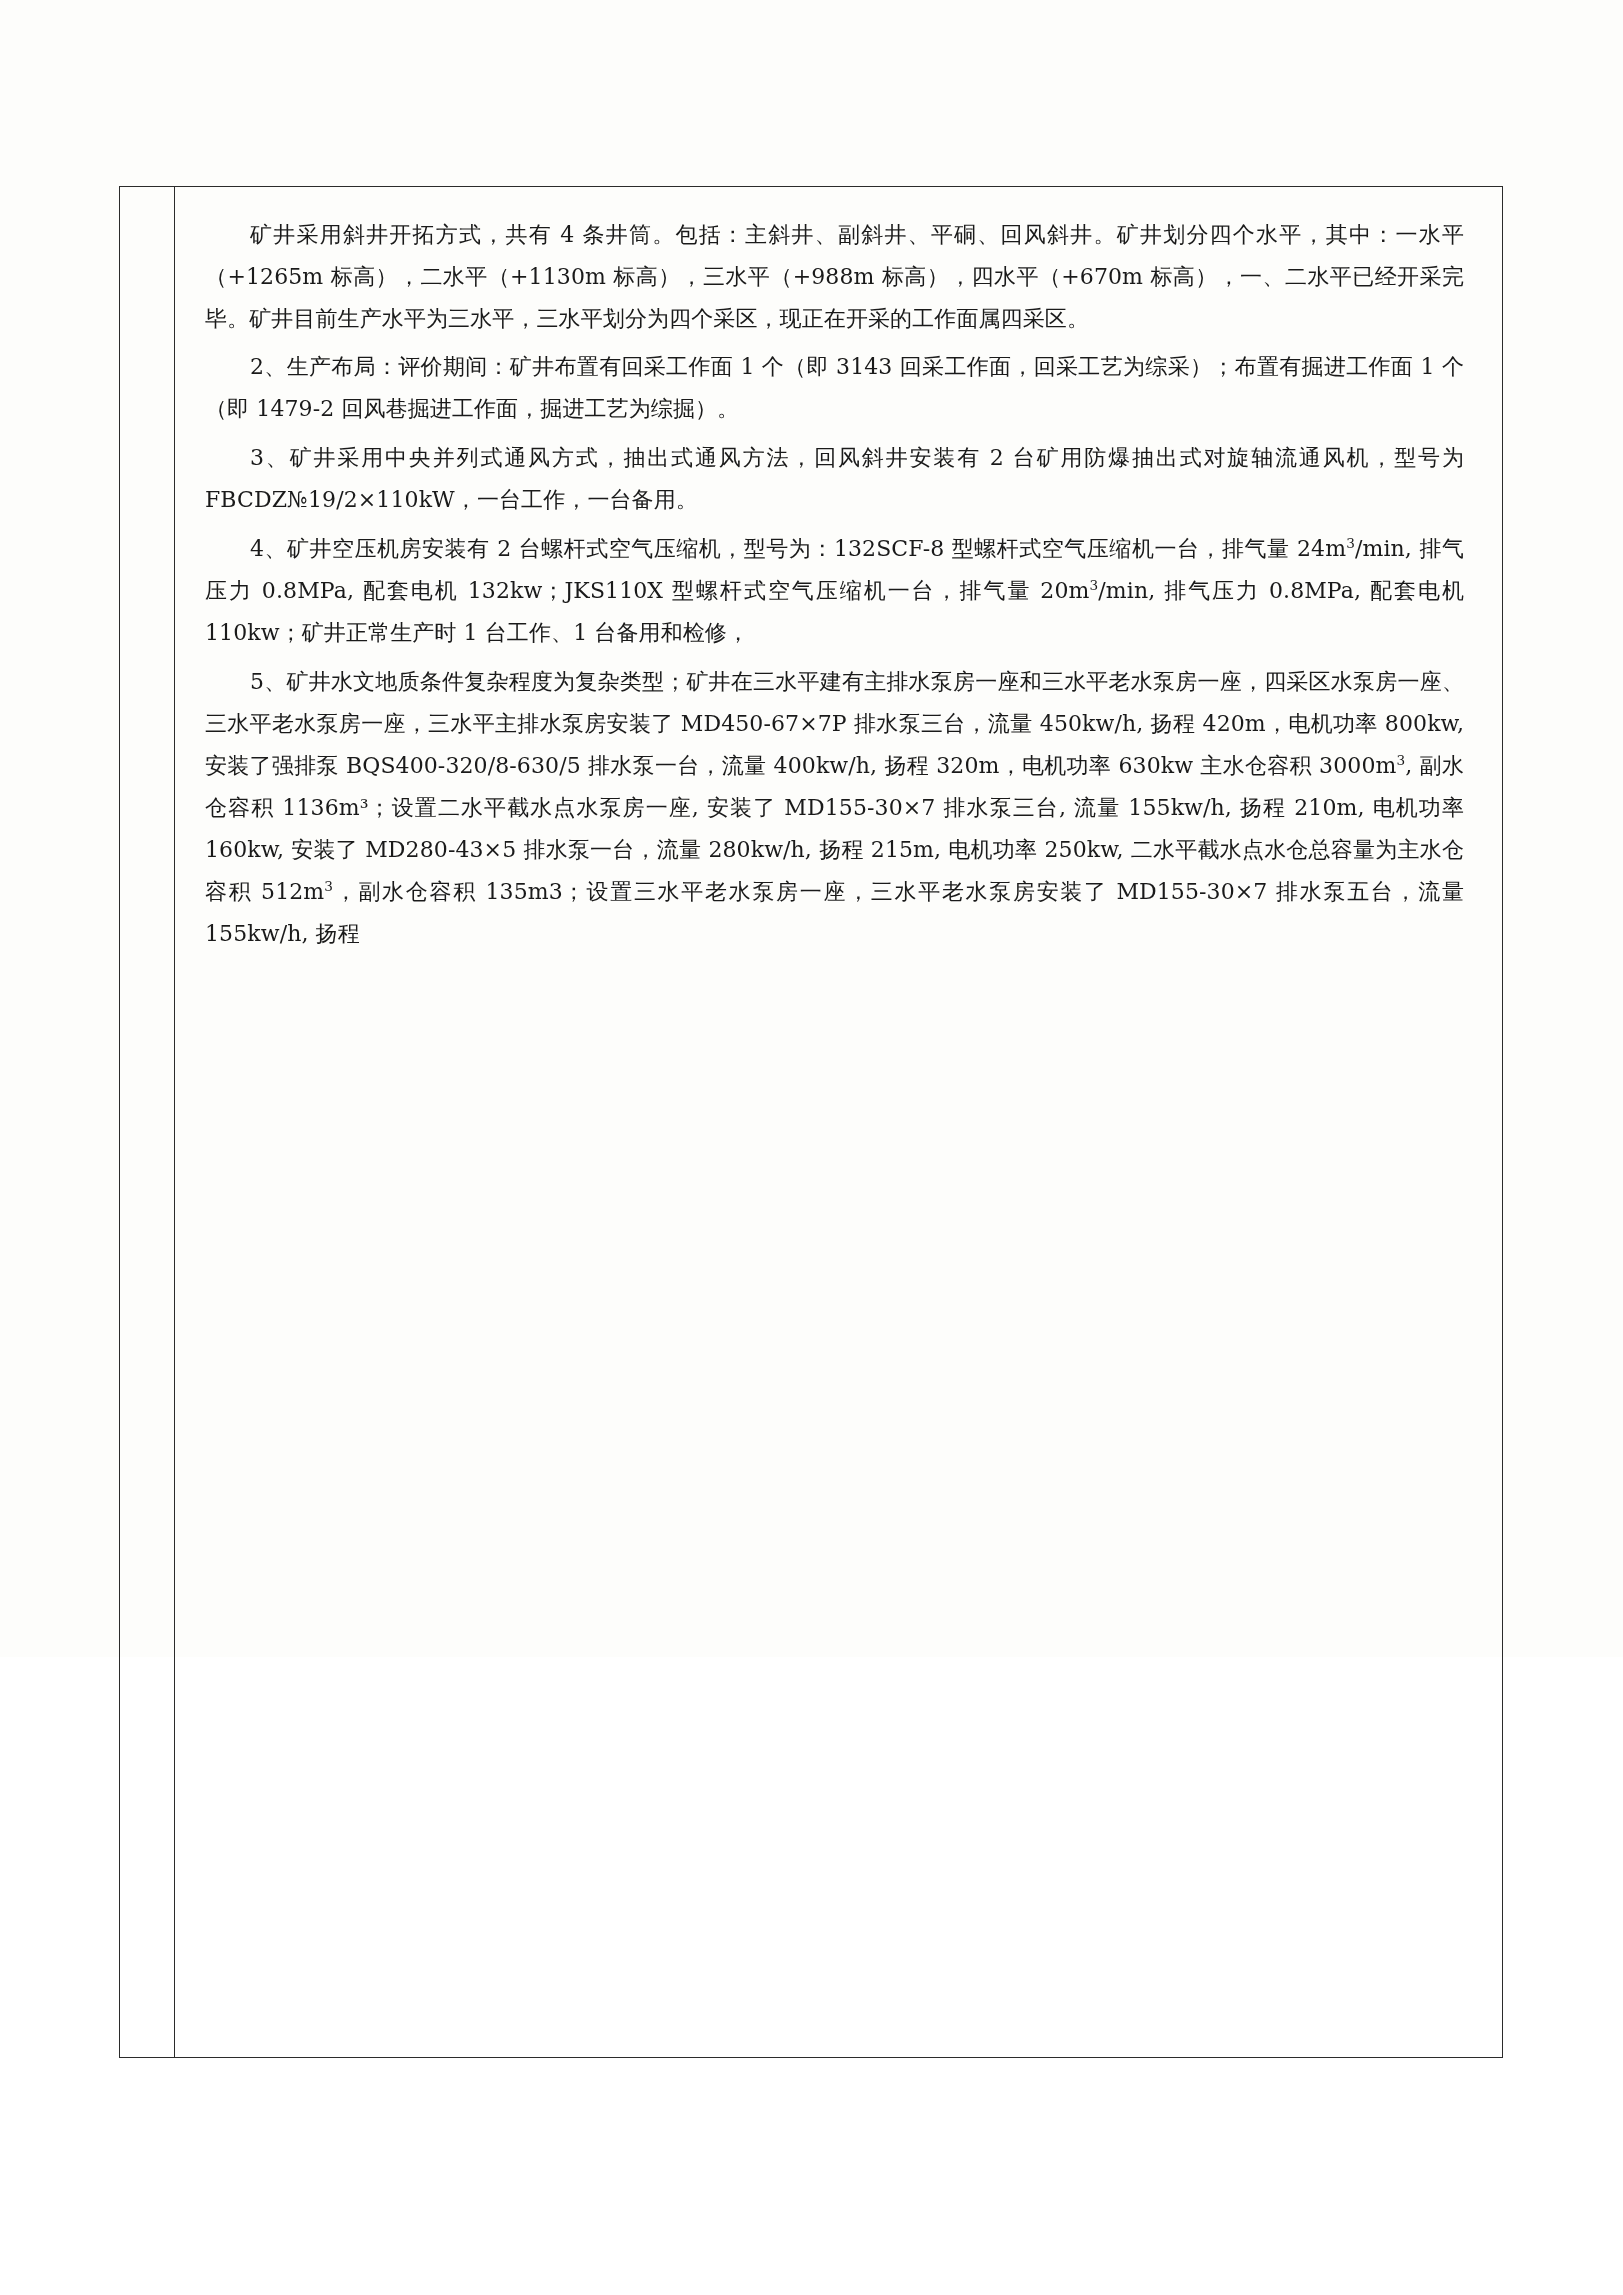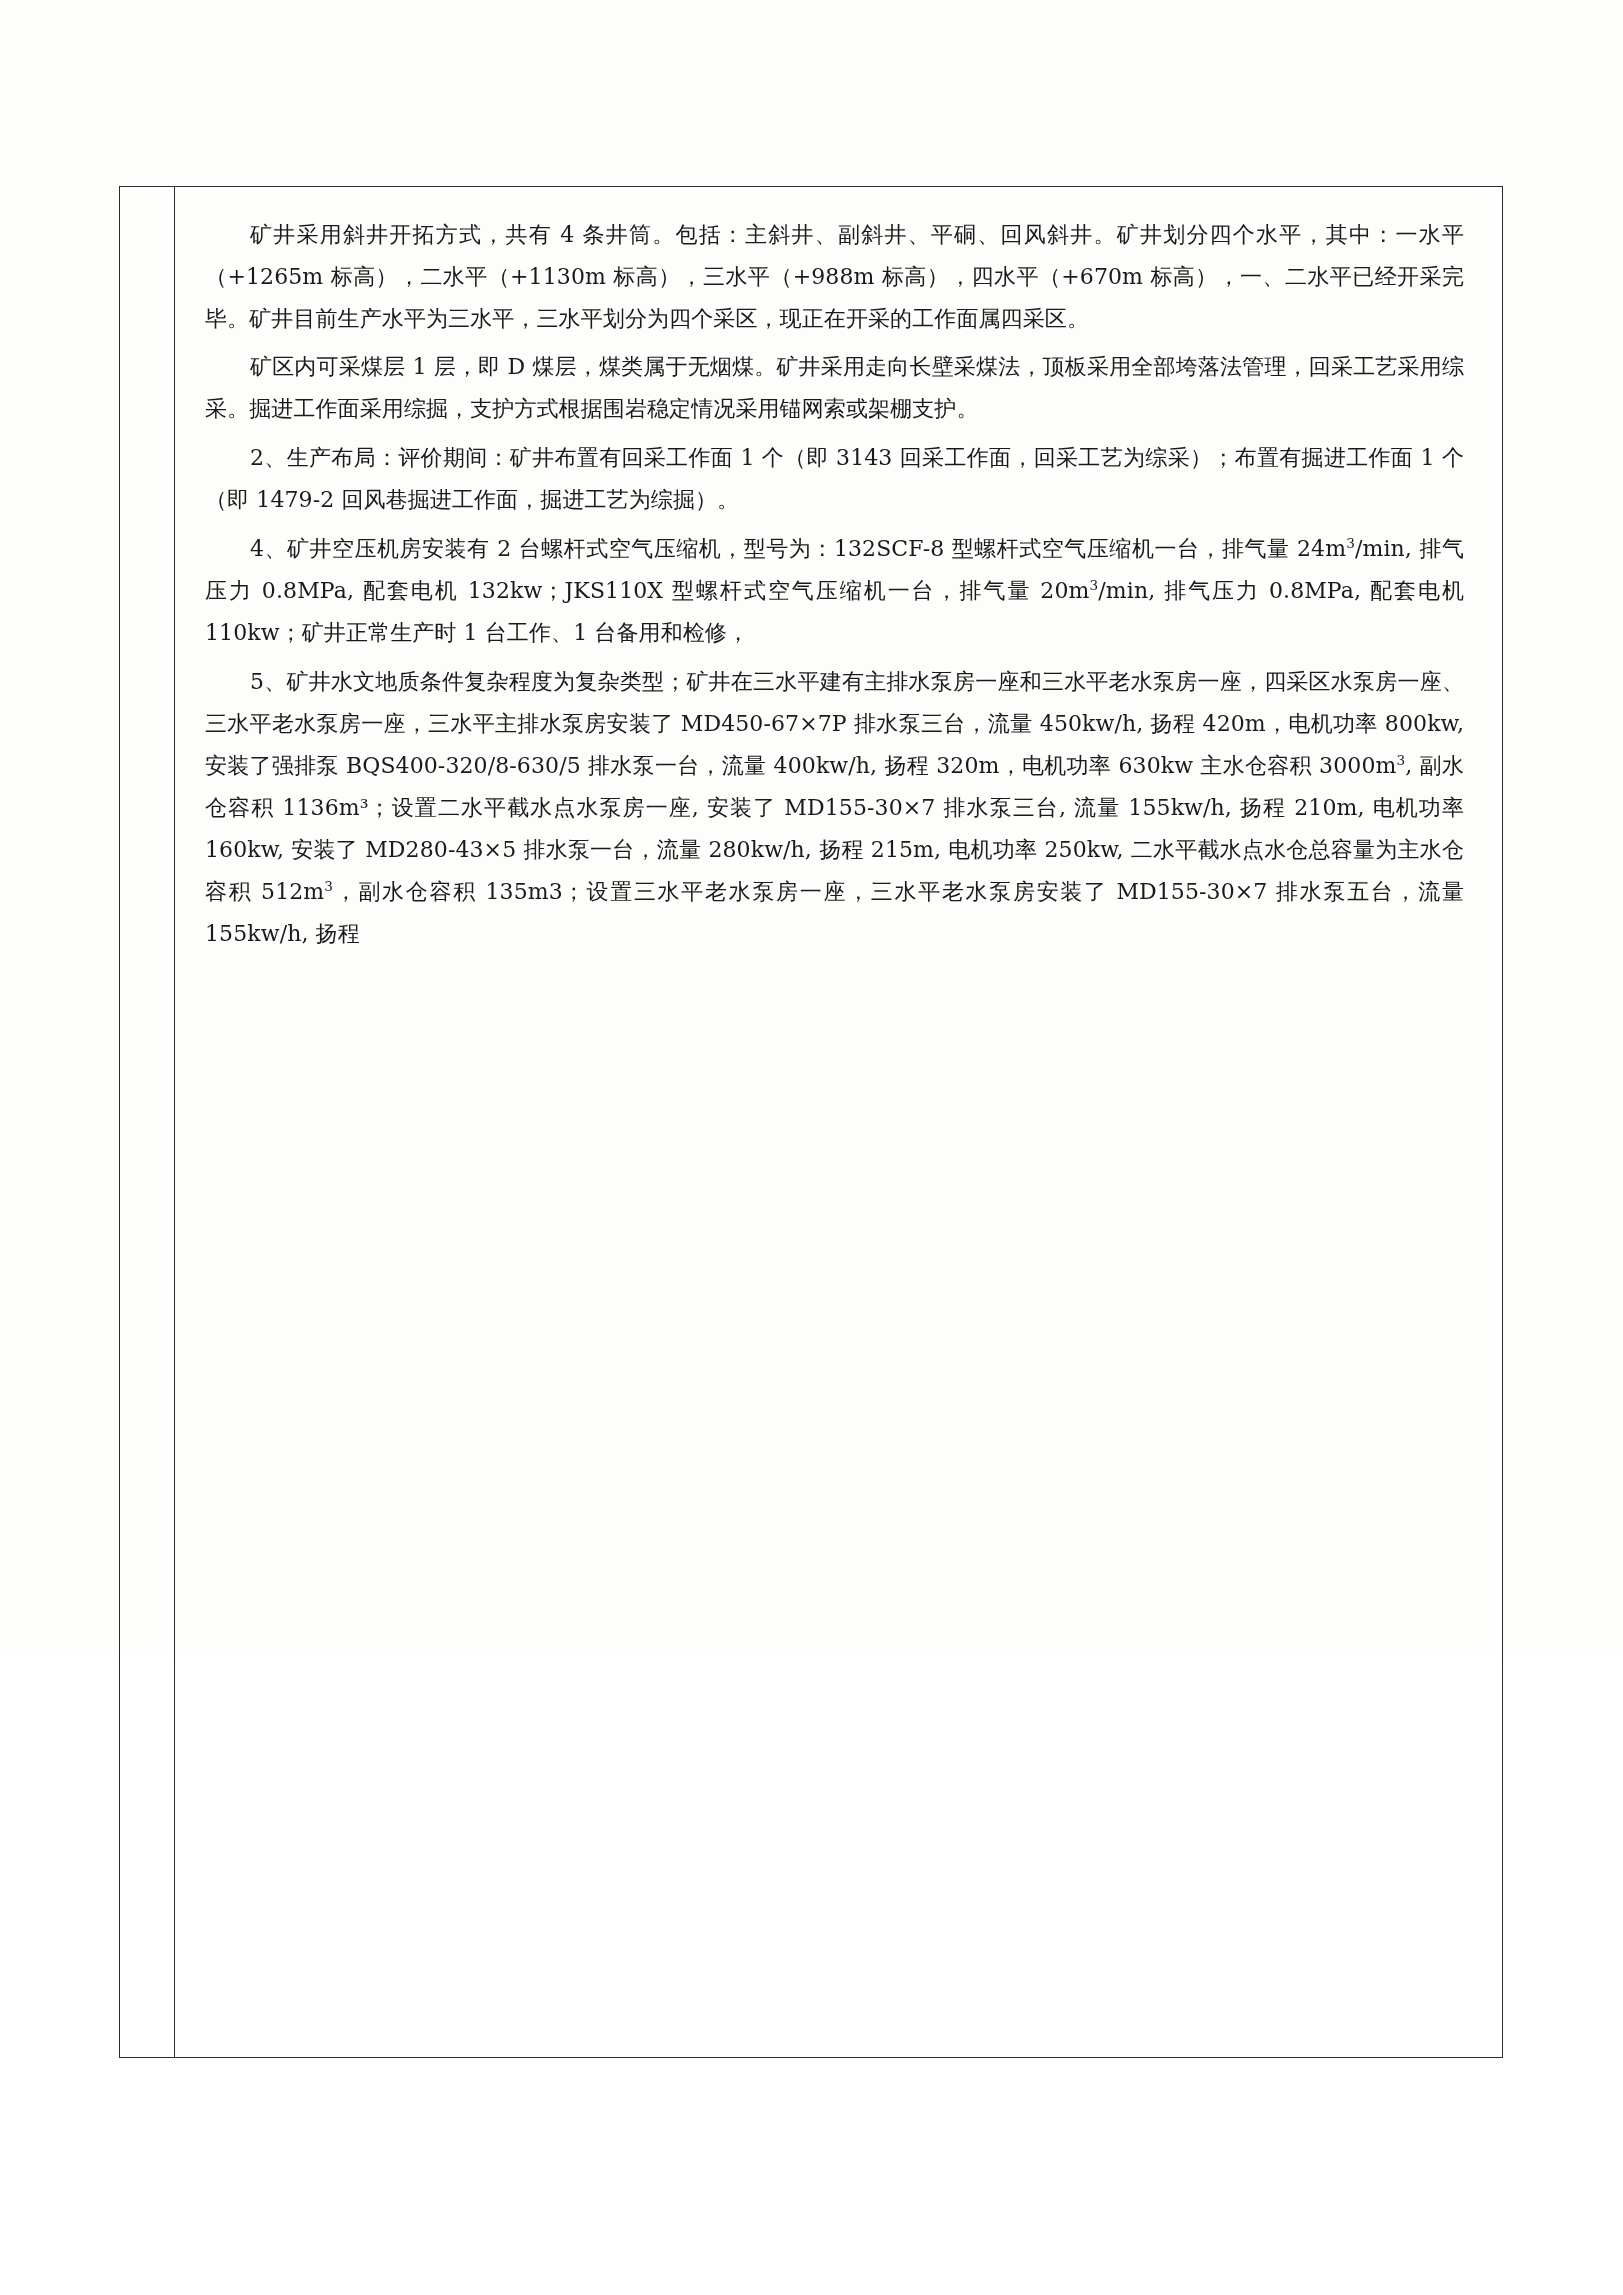--- a/index.html
+++ b/index.html
@@ -66,24 +66,24 @@
 
 <div class="page">
   <div class="doc-table">
     <div class="col-left">
       <span></span>
     </div>
     <div class="col-right">
 
       <p class="para indent">矿井采用斜井开拓方式，共有 4 条井筒。包括：主斜井、副斜井、平硐、回风斜井。矿井划分四个水平，其中：一水平（+1265m 标高），二水平（+1130m 标高），三水平（+988m 标高），四水平（+670m 标高），一、二水平已经开采完毕。矿井目前生产水平为三水平，三水平划分为四个采区，现正在开采的工作面属四采区。</p>
 
-      <p class="para indent">矿区内可采煤层 1 层，即 D 煤层，煤类属于无烟煤。矿井采用走向长壁采煤法，顶板采用全部垮落法管理，回采工艺采用综采。掘进工作面采用综掘，支护方式根据围岩稳定情况采用锚网索或架棚支护。</p>
 
       <p class="para indent">2、生产布局：评价期间：矿井布置有回采工作面 1 个（即 3143 回采工作面，回采工艺为综采）；布置有掘进工作面 1 个（即 1479-2 回风巷掘进工作面，掘进工艺为综掘）。</p>
 
+      <p class="para indent">3、矿井采用中央并列式通风方式，抽出式通风方法，回风斜井安装有 2 台矿用防爆抽出式对旋轴流通风机，型号为 FBCDZ№19/2×110kW，一台工作，一台备用。</p>
 
       <p class="para indent">
         <span>4、矿井空压机房安装有 2 台螺杆式空气压缩机，型号为：132SCF-8 型螺杆式空气压缩机一台，排气量 24m</span><sup>3</sup><span>/min, 排气压力 0.8MPa, 配套电机 132kw；JKS110X 型螺杆式空气压缩机一台，排气量 20m</span><sup>3</sup><span>/min, 排气压力 0.8MPa, 配套电机 110kw；矿井正常生产时 1 台工作、1 台备用和检修，</span>
       </p>
 
       <p class="para indent">
         <span>5、矿井水文地质条件复杂程度为复杂类型；矿井在三水平建有主排水泵房一座和三水平老水泵房一座，四采区水泵房一座、三水平老水泵房一座，三水平主排水泵房安装了 MD450-67×7P 排水泵三台，流量 450kw/h, 扬程 420m，电机功率 800kw, 安装了强排泵 BQS400-320/8-630/5 排水泵一台，流量 400kw/h, 扬程 320m，电机功率 630kw 主水仓容积 3000m</span><sup>3</sup><span>, 副水仓容积 1136m³；设置二水平截水点水泵房一座, 安装了 MD155-30×7 排水泵三台, 流量 155kw/h, 扬程 210m, 电机功率 160kw, 安装了 MD280-43×5 排水泵一台，流量 280kw/h, 扬程 215m, 电机功率 250kw, 二水平截水点水仓总容量为主水仓容积 512m</span><sup>3</sup><span>，副水仓容积 135m3；设置三水平老水泵房一座，三水平老水泵房安装了 MD155-30×7 排水泵五台，流量 155kw/h, 扬程</span>
       </p>
 
     </div>

